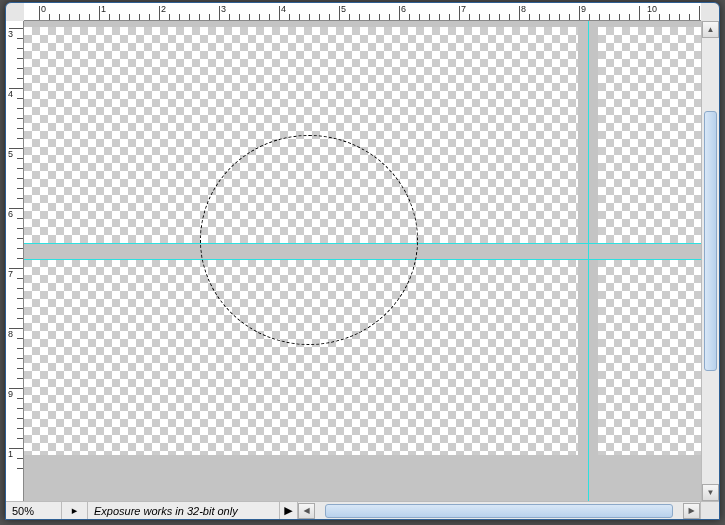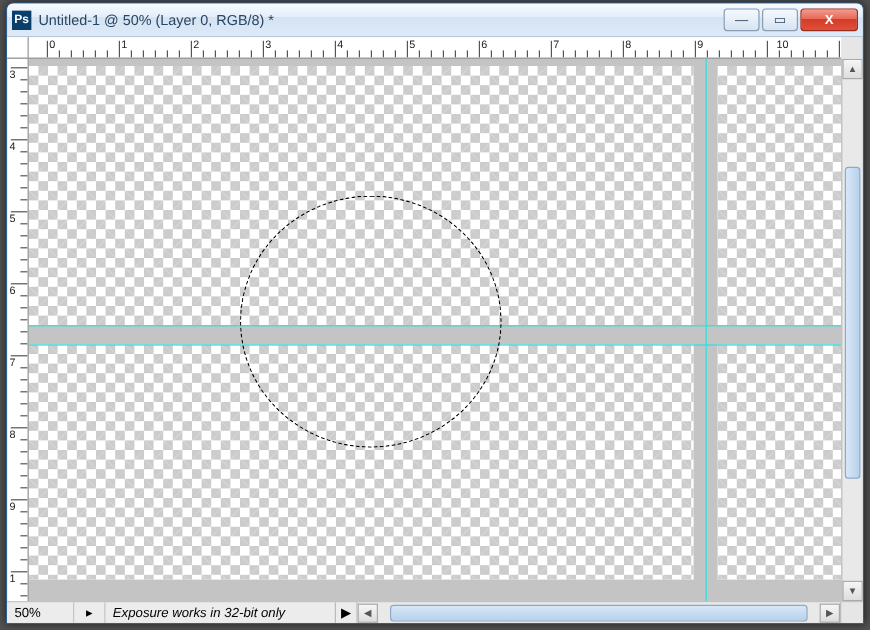--- a/index.html
+++ b/index.html
@@ -197,29 +197,20 @@
     background: linear-gradient(#d8e7f7,#b8d1ec);
     border: 1px solid #8ca9c9;
     border-radius: 3px;
   }
   .corner { width: 18px; background: #e6e6e6; }
 </style>
 </head>
 <body>
 
 <div class="window">
-  <div class="titlebar">
-    <div class="app-icon">Ps</div>
-    <div class="title-text">Untitled-1 @ 50% (Layer 0, RGB/8) *</div>
-    <div class="win-controls">
-      <div class="win-btn">—</div>
-      <div class="win-btn max">▭</div>
-      <div class="win-btn close">X</div>
-    </div>
-  </div>
 
   <div class="ruler-corner"></div>
 
   <div class="ruler-h" id="ruler-h">
       <div class="tick major" style="left: 15px;"></div>
       <div class="num" style="left: 17px;">0</div>
       <div class="tick minor" style="left: 25px;"></div>
       <div class="tick minor" style="left: 35px;"></div>
       <div class="tick minor" style="left: 45px;"></div>
       <div class="tick minor" style="left: 55px;"></div>

